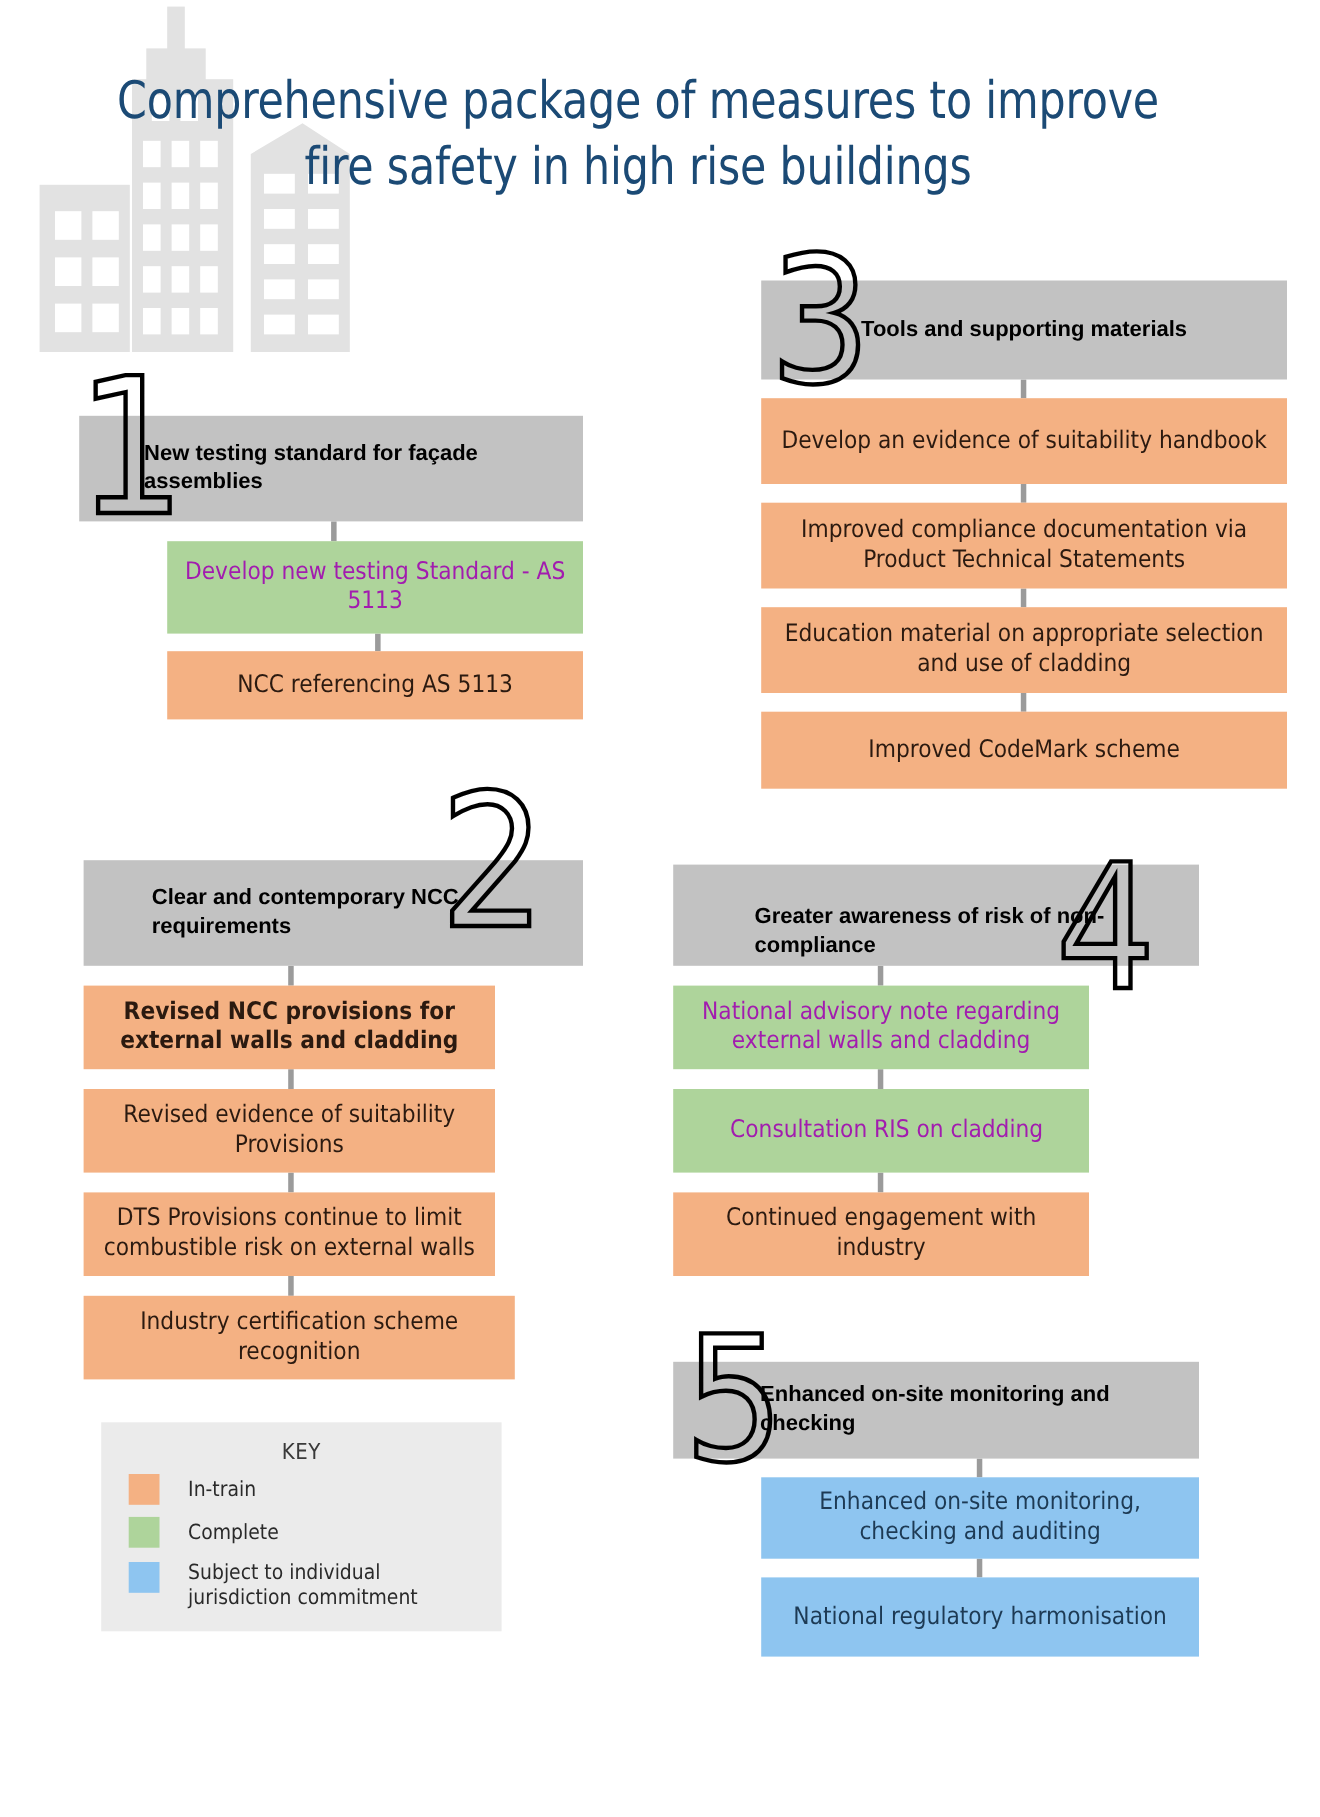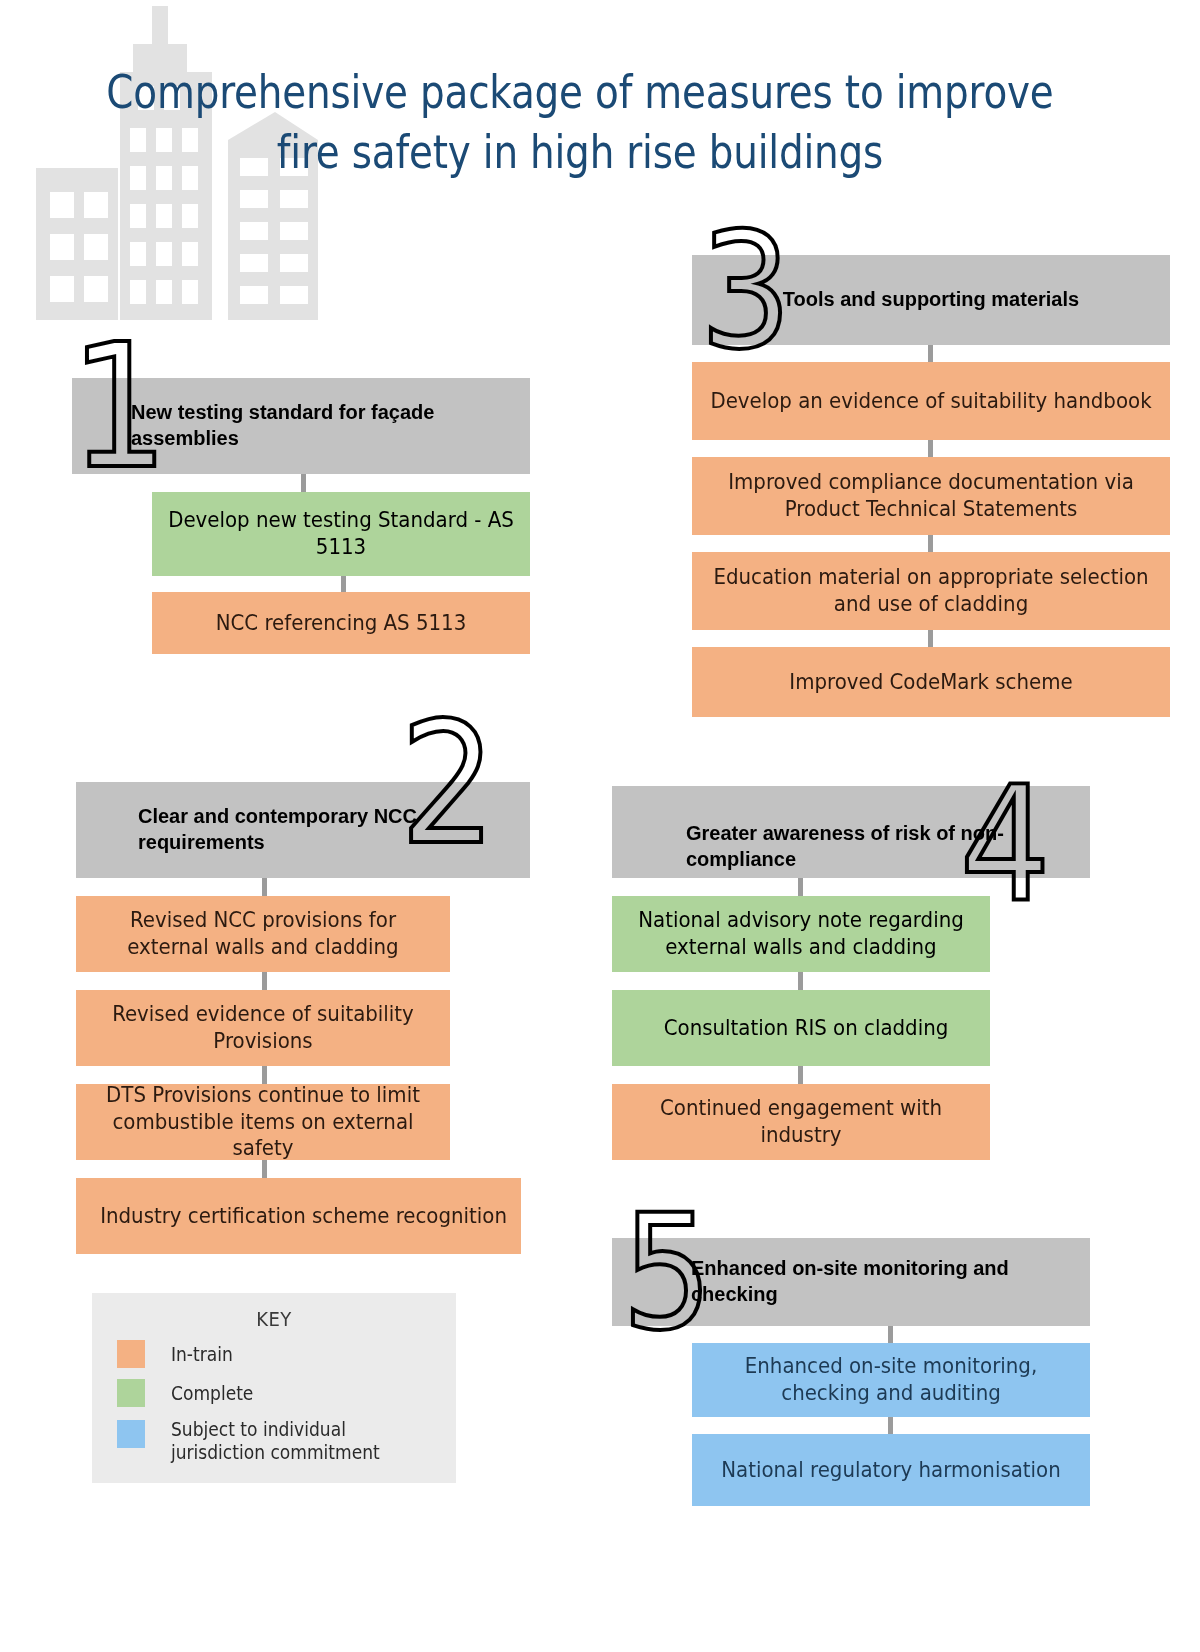--- a/index.html
+++ b/index.html
@@ -69,21 +69,21 @@
     box-sizing:border-box;
     display:flex;align-items:center;justify-content:center;
     text-align:center;
     font-family:"Liberation Sans Narrow","DejaVu Sans Condensed","Liberation Sans",sans-serif;
     font-size:22px;
     line-height:1.22;
     padding:8px 14px;
     z-index:2;
   }
   .box.orange{background:#f4b183;color:#2b1a10;}
-  .box.green {background:#aed49b;color:#000000;}
+  .box.green {background:#aed49b;color:#a21caf;}
   .box.blue  {background:#8ec5f0;color:#1d3a54;}
 
   
   .conn{
     position:relative;
     width:5px;
     background:#9b9b9b;
     margin:0 auto;
     z-index:1;
   }
@@ -181,33 +181,33 @@
       <span>NCC referencing AS 5113</span>
     </div>
   </div>
 
   <div class="section" style="position:absolute;left:76px;top:734px;width:454px;">
     <div class="bigno" style="left:324px;top:-22px;font-size:168px;">2</div>
     <div class="hdr" style="width:454px;height:96px;margin-top:48px;">
       <span style="max-width:330px;">Clear and contemporary NCC requirements</span>
     </div>
     <div class="conn" style="height:18px;margin-left:186px;"></div>
-    <div class="box orange" style="margin-left:0px;width:374px;height:76px;">
+    <div class="box orange" style="margin-left:0px;width:374px;height:76px;font-weight:bold;">
       <span>Revised NCC provisions for external walls and cladding</span>
     </div>
     <div class="conn" style="height:18px;margin-left:186px;"></div>
     <div class="box orange" style="margin-left:0px;width:374px;height:76px;">
       <span>Revised evidence of suitability Provisions</span>
     </div>
     <div class="conn" style="height:18px;margin-left:186px;"></div>
     <div class="box orange" style="margin-left:0px;width:374px;height:76px;">
-      <span>DTS Provisions continue to limit combustible items on external safety</span>
-    </div>
-    <div class="conn" style="height:18px;margin-left:186px;"></div>
-    <div class="box orange" style="margin-left:0px;width:445px;height:76px;justify-content:flex-end;">
+      <span>DTS Provisions continue to limit combustible risk on external walls</span>
+    </div>
+    <div class="conn" style="height:18px;margin-left:186px;"></div>
+    <div class="box orange" style="margin-left:0px;width:392px;height:76px;">
       <span>Industry certification scheme recognition</span>
     </div>
   </div>
 
 </div>
 
 <div class="col col-right">
 
   <div class="section" style="position:absolute;left:92px;top:255px;width:478px;">
     <div class="bigno" style="left:8px;top:-32px;font-size:160px;">3</div>

